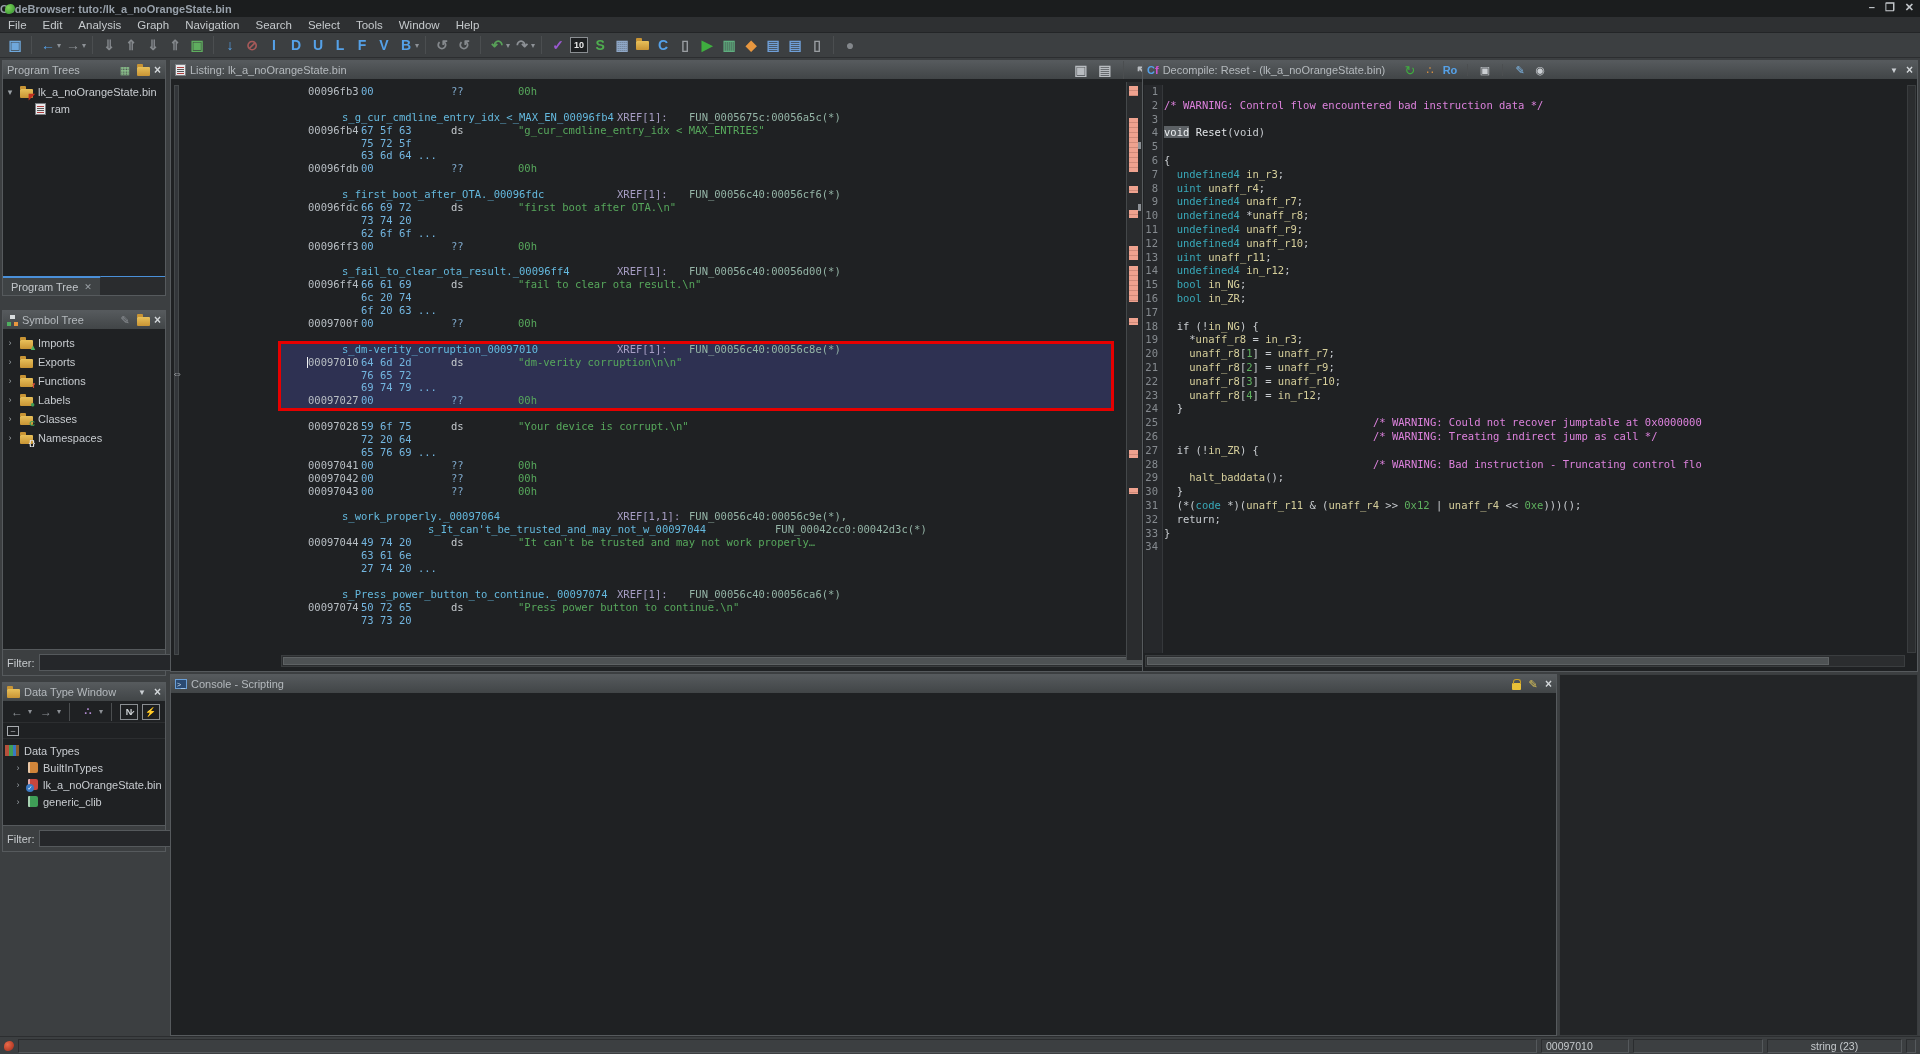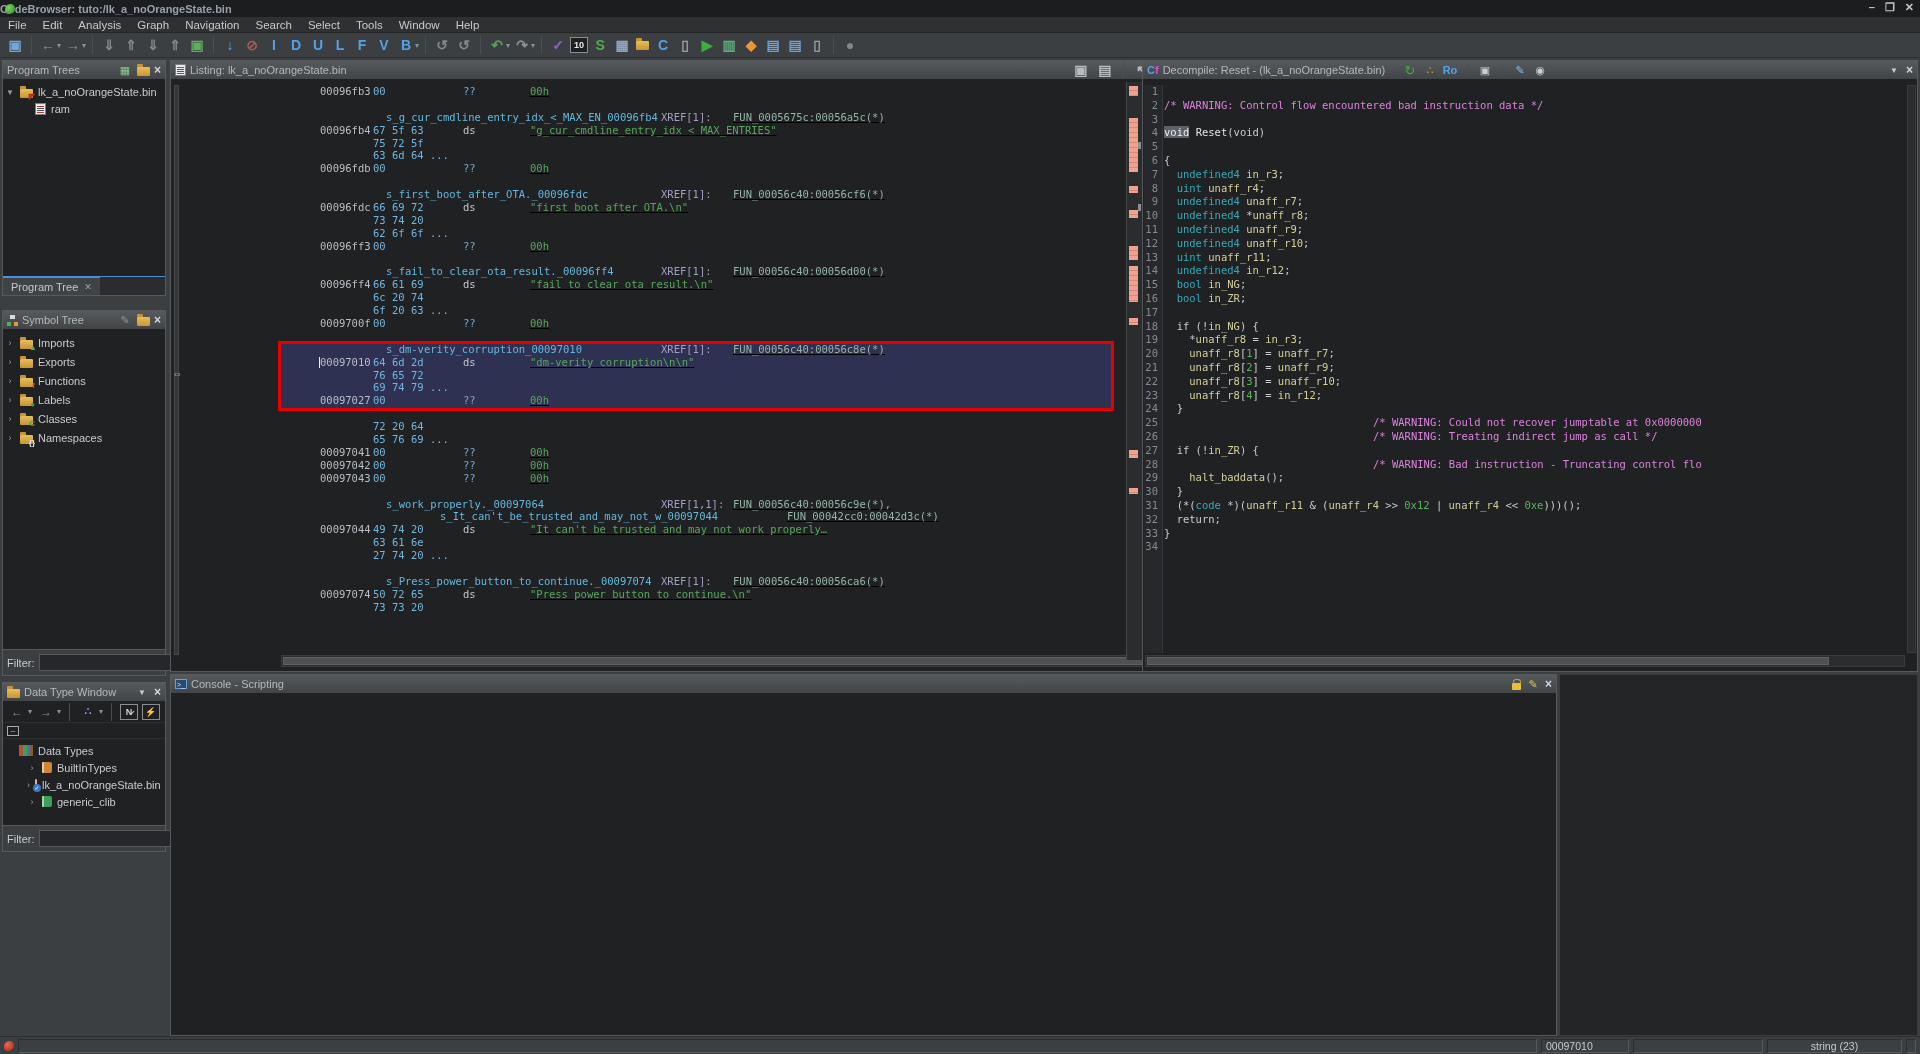--- a/index.html
+++ b/index.html
@@ -82,21 +82,21 @@
 
   
   .lrow { height:12.9px; white-space:pre; font-family:"DejaVu Sans Mono",monospace; font-size:10.5px;
     line-height:12.9px; position:relative; z-index:1; }
   .la { display:inline-block; margin-left:45px; width:53px; color:#b9bfc4; }
   .lb { display:inline-block; width:90px; color:#73b6e0; }
   .lmq { display:inline-block; width:67px; color:#7fa9cc; }
   .lmd { display:inline-block; width:67px; color:#c4c9cd; }
   .lo { color:#57a85c; }
   .lbonly { display:inline-block; margin-left:98px; color:#73b6e0;text-align:right; }
-  .ll { display:inline-block; margin-left:111px; min-width:275px; color:#64b9de; }
+  .ll { display:inline-block; margin-left:79px; min-width:275px; color:#64b9de; }
   .ll2 { display:inline-block; margin-left:165px; min-width:347px; color:#64b9de; }
   .lx { display:inline-block; width:72px; color:#a79ec4; }
   .lr { color:#94b4a6; }
   .caret { position:absolute; left:44px; top:1px; width:1px; height:11px; background:#f0f2f4; }
 
   
   .dcl { height:13.8px; white-space:pre; font-family:"DejaVu Sans Mono",monospace; font-size:10.5px;
     line-height:13.8px; display:flex; }
   .dnum { width:17px; text-align:right; color:#868b90; padding-right:3px; flex:none; }
   .dtxt { padding-left:3px; }
@@ -303,21 +303,21 @@
     <span class="tb-sep"></span>
     <span class="tbi" style="color:#b08ad0; font-size:11px;">∴</span>
       <span class="tb-caret">▾</span>
     <span class="tb-sep"></span>
     <span class="tbi boxed" style="color:#d0d4d8;">N̷</span>
     <span class="tbi boxed" style="color:#e8973f;">⚡</span>
   </div>
   <div style="height:16px; display:flex; align-items:center; padding:0 4px; border-bottom:1px solid #2c2e30;">
     <span style="width:12px; height:10px; border:1px solid #a8acb0; color:#d0d4d8; font-size:8px; line-height:8px; text-align:center;">–</span>
   </div>
-  <div id="dtmtree" style="padding:3px 16px;">
+  <div id="dtmtree" style="padding:3px 2px;">
       <div class="treerow">
         <span class="shelf"></span>
         <span>Data Types</span>
       </div>
       <div class="treerow" style="padding-left: 8px;">
         <span class="chev">›</span>
         <span class="book or"></span>
         <span>BuiltInTypes</span>
       </div>
       <div class="treerow" style="padding-left: 8px;">
@@ -360,21 +360,21 @@
         <span class="tb-sep"></span>
         <span class="tbi" style="color: rgb(184, 188, 192);">×</span>
       </span>
   </div>
 
   <div style="position:absolute; left:3px; top:24px; width:5px; height:570px; background:#33363a; border:1px solid #44484a;"></div>
   <span class="splitcur" style="left:1px; top:306px;">⇔</span>
 
   <div style="position:absolute; left:107px; top:280px; width:836px; height:70px; background:#2e3152; border:3px solid #e60000; z-index:0;"></div>
 
-  <div id="listing-rows" style="position:absolute; left:104px; top:24px; right:16px; height:568px; overflow:hidden;text-decoration:underline;">
+  <div id="listing-rows" style="position:absolute; left:92px; top:24px; right:16px; height:568px; overflow:hidden;">
       <div class="lrow"><span class="la">00096fb3</span><span class="lb">00</span><span class="lmq">??</span><span class="lo">00h</span></div>
       <div class="lrow"></div>
       <div class="lrow"><span class="ll">s_g_cur_cmdline_entry_idx_&lt;_MAX_EN_00096fb4</span><span class="lx">XREF[1]:</span><span class="lr">FUN_0005675c:00056a5c(*)</span></div>
       <div class="lrow"><span class="la">00096fb4</span><span class="lb">67 5f 63</span><span class="lmd">ds</span><span class="lo">"g_cur_cmdline_entry_idx &lt; MAX_ENTRIES"</span></div>
       <div class="lrow"><span class="lbonly">75 72 5f</span></div>
       <div class="lrow"><span class="lbonly">63 6d 64 ...</span></div>
       <div class="lrow"><span class="la">00096fdb</span><span class="lb">00</span><span class="lmq">??</span><span class="lo">00h</span></div>
       <div class="lrow"></div>
       <div class="lrow"><span class="ll">s_first_boot_after_OTA._00096fdc</span><span class="lx">XREF[1]:</span><span class="lr">FUN_00056c40:00056cf6(*)</span></div>
       <div class="lrow"><span class="la">00096fdc</span><span class="lb">66 69 72</span><span class="lmd">ds</span><span class="lo">"first boot after OTA.\n"</span></div>
@@ -387,20 +387,21 @@
       <div class="lrow"><span class="lbonly">6c 20 74</span></div>
       <div class="lrow"><span class="lbonly">6f 20 63 ...</span></div>
       <div class="lrow"><span class="la">0009700f</span><span class="lb">00</span><span class="lmq">??</span><span class="lo">00h</span></div>
       <div class="lrow"></div>
       <div class="lrow"><span class="ll">s_dm-verity_corruption_00097010</span><span class="lx">XREF[1]:</span><span class="lr">FUN_00056c40:00056c8e(*)</span></div>
       <div class="lrow"><span class="caret"></span><span class="la">00097010</span><span class="lb">64 6d 2d</span><span class="lmd">ds</span><span class="lo">"dm-verity corruption\n\n"</span></div>
       <div class="lrow"><span class="lbonly">76 65 72</span></div>
       <div class="lrow"><span class="lbonly">69 74 79 ...</span></div>
       <div class="lrow"><span class="la">00097027</span><span class="lb">00</span><span class="lmq">??</span><span class="lo">00h</span></div>
       <div class="lrow"></div>
+      <div class="lrow"><span class="la">00097028</span><span class="lb">59 6f 75</span><span class="lmd">ds</span><span class="lo">"Your device is corrupt.\n"</span></div>
       <div class="lrow"><span class="lbonly">72 20 64</span></div>
       <div class="lrow"><span class="lbonly">65 76 69 ...</span></div>
       <div class="lrow"><span class="la">00097041</span><span class="lb">00</span><span class="lmq">??</span><span class="lo">00h</span></div>
       <div class="lrow"><span class="la">00097042</span><span class="lb">00</span><span class="lmq">??</span><span class="lo">00h</span></div>
       <div class="lrow"><span class="la">00097043</span><span class="lb">00</span><span class="lmq">??</span><span class="lo">00h</span></div>
       <div class="lrow"></div>
       <div class="lrow"><span class="ll">s_work_properly._00097064</span><span class="lx">XREF[1,1]:</span><span class="lr">FUN_00056c40:00056c9e(*),</span></div>
       <div class="lrow"><span class="ll2">s_It_can't_be_trusted_and_may_not_w_00097044</span><span class="lr">FUN_00042cc0:00042d3c(*)</span></div>
       <div class="lrow"><span class="la">00097044</span><span class="lb">49 74 20</span><span class="lmd">ds</span><span class="lo">"It can't be trusted and may not work properly…</span></div>
       <div class="lrow"><span class="lbonly">63 61 6e</span></div>

